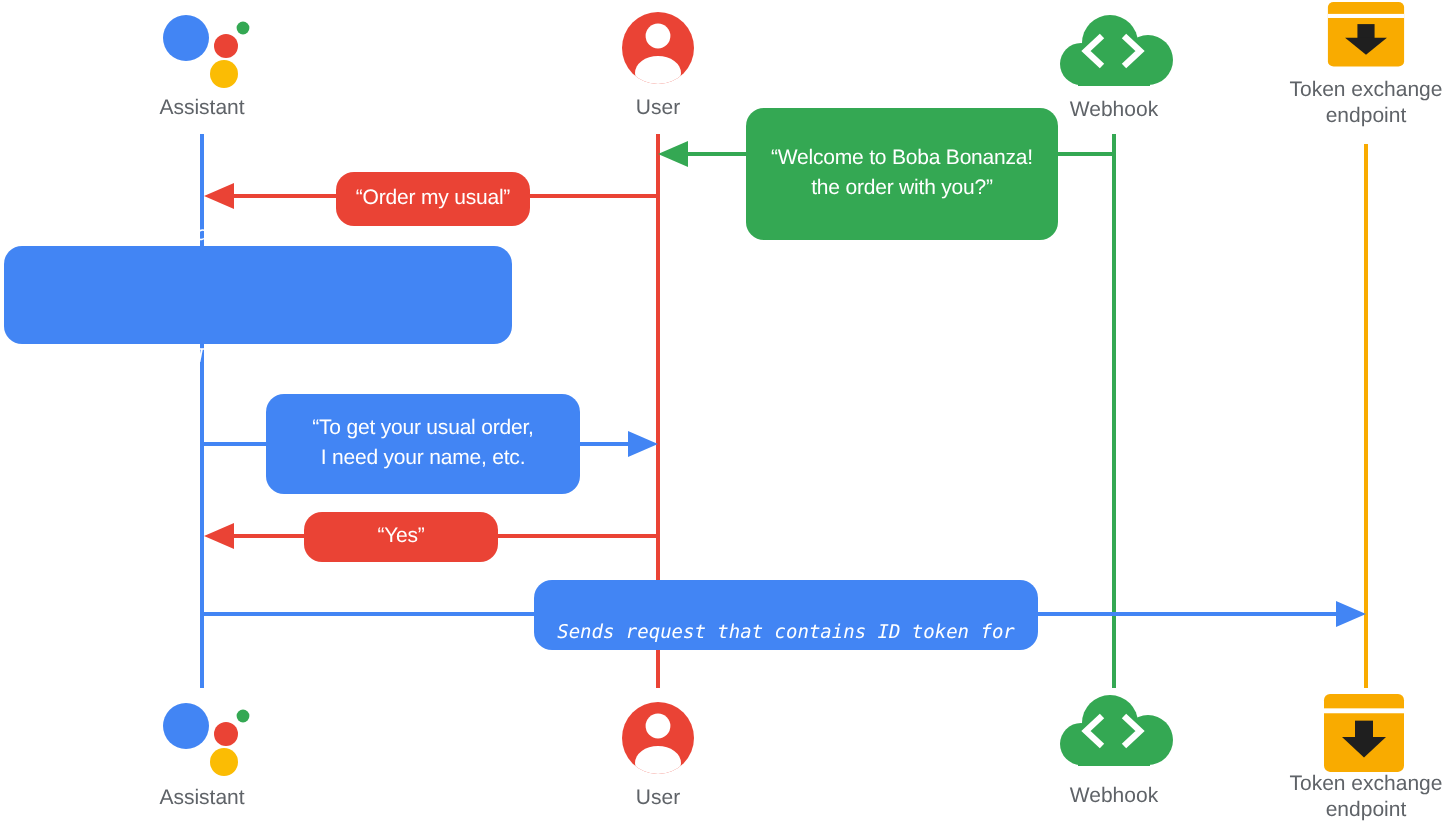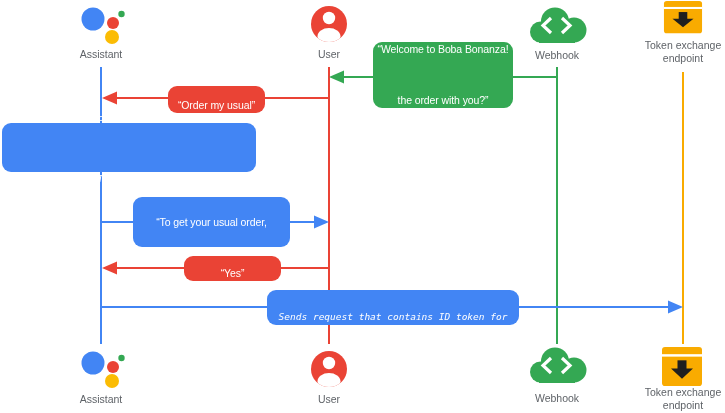--- a/index.html
+++ b/index.html
@@ -11,21 +11,21 @@
   #arrow-layer{position:absolute;left:0;top:0;z-index:1;}
   .msg-box{
     position:absolute;z-index:2;border-radius:9px;color:#fff;
     display:flex;flex-direction:column;justify-content:center;align-items:center;
     text-align:center;
   }
   .msg-box .line{display:block;white-space:nowrap;}
   .sans-msg{font-size:10.5px;line-height:15px;letter-spacing:-0.1px;}
   .mono-msg{font-family:"DejaVu Sans Mono",monospace;font-style:italic;font-size:9.5px;line-height:17px;gap:44px;}
   .blue-bg{background:#4285F4;}
-  .red-bg{background:#EA4335;justify-content:flex-end;}
+  .red-bg{background:#EA4335;}
   .green-bg{background:#34A853;}
   .actor-icon{position:absolute;z-index:3;}
   .actor-label{
     position:absolute;z-index:3;width:120px;text-align:center;
     color:#5F6368;font-size:10.5px;line-height:13px;
   }
   .actor-label.narrow{width:100px;}
 </style>
 </head>
 <body>
@@ -53,39 +53,40 @@
     <g>
       <line x1="328" y1="268" x2="116" y2="268" stroke="#EA4335" stroke-width="2"></line>
       <polygon points="102,268 117,261.5 117,274.5" fill="#EA4335"></polygon>
     </g>
     <g>
       <line x1="102" y1="307" x2="668" y2="307" stroke="#4285F4" stroke-width="2"></line>
       <polygon points="683,307 668,300.5 668,313.5" fill="#4285F4"></polygon>
     </g>
   </svg>
 
-  <div class="msg-box green-bg sans-msg" style="left:373px;top:42px;width:140px;height:66px;justify-content:space-between;">
+  <div class="msg-box green-bg sans-msg" style="left:373px;top:54px;width:156px;height:66px;">
     <span class="line">“Welcome to Boba Bonanza!</span>
     <span class="line">the order with you?”</span>
   </div>
 
   <div class="msg-box red-bg sans-msg" style="left:168px;top:86px;width:97px;height:27px;">
     <span class="line">“Order my usual”</span>
   </div>
 
   <div class="msg-box blue-bg mono-msg" style="left:2px;top:123px;width:254px;height:49px;">
     <span class="line">Transition to account linking system scene.</span>
     <span class="line">Rationale = “To get your usual gmail”</span>
   </div>
 
   <div class="msg-box blue-bg sans-msg" style="left:133px;top:197px;width:157px;height:50px;">
     <span class="line">“To get your usual order,</span>
+    <span class="line">I need your name, etc.</span>
   </div>
 
-  <div class="msg-box red-bg sans-msg" style="left:184px;top:256px;width:97px;height:25px;">
+  <div class="msg-box red-bg sans-msg" style="left:152px;top:256px;width:97px;height:25px;">
     <span class="line">“Yes”</span>
   </div>
 
   <div class="msg-box blue-bg mono-msg" style="left:267px;top:290px;width:252px;height:35px;justify-content:flex-end;">
     <span class="line">Sends request that contains ID token for</span>
   </div>
 
   <svg class="actor-icon" style="left:73px;top:3px;" width="56" height="46" viewBox="0 0 56 46">
     <circle cx="20" cy="16" r="11.5" fill="#4285F4"></circle>
     <circle cx="40" cy="20" r="6" fill="#EA4335"></circle>

